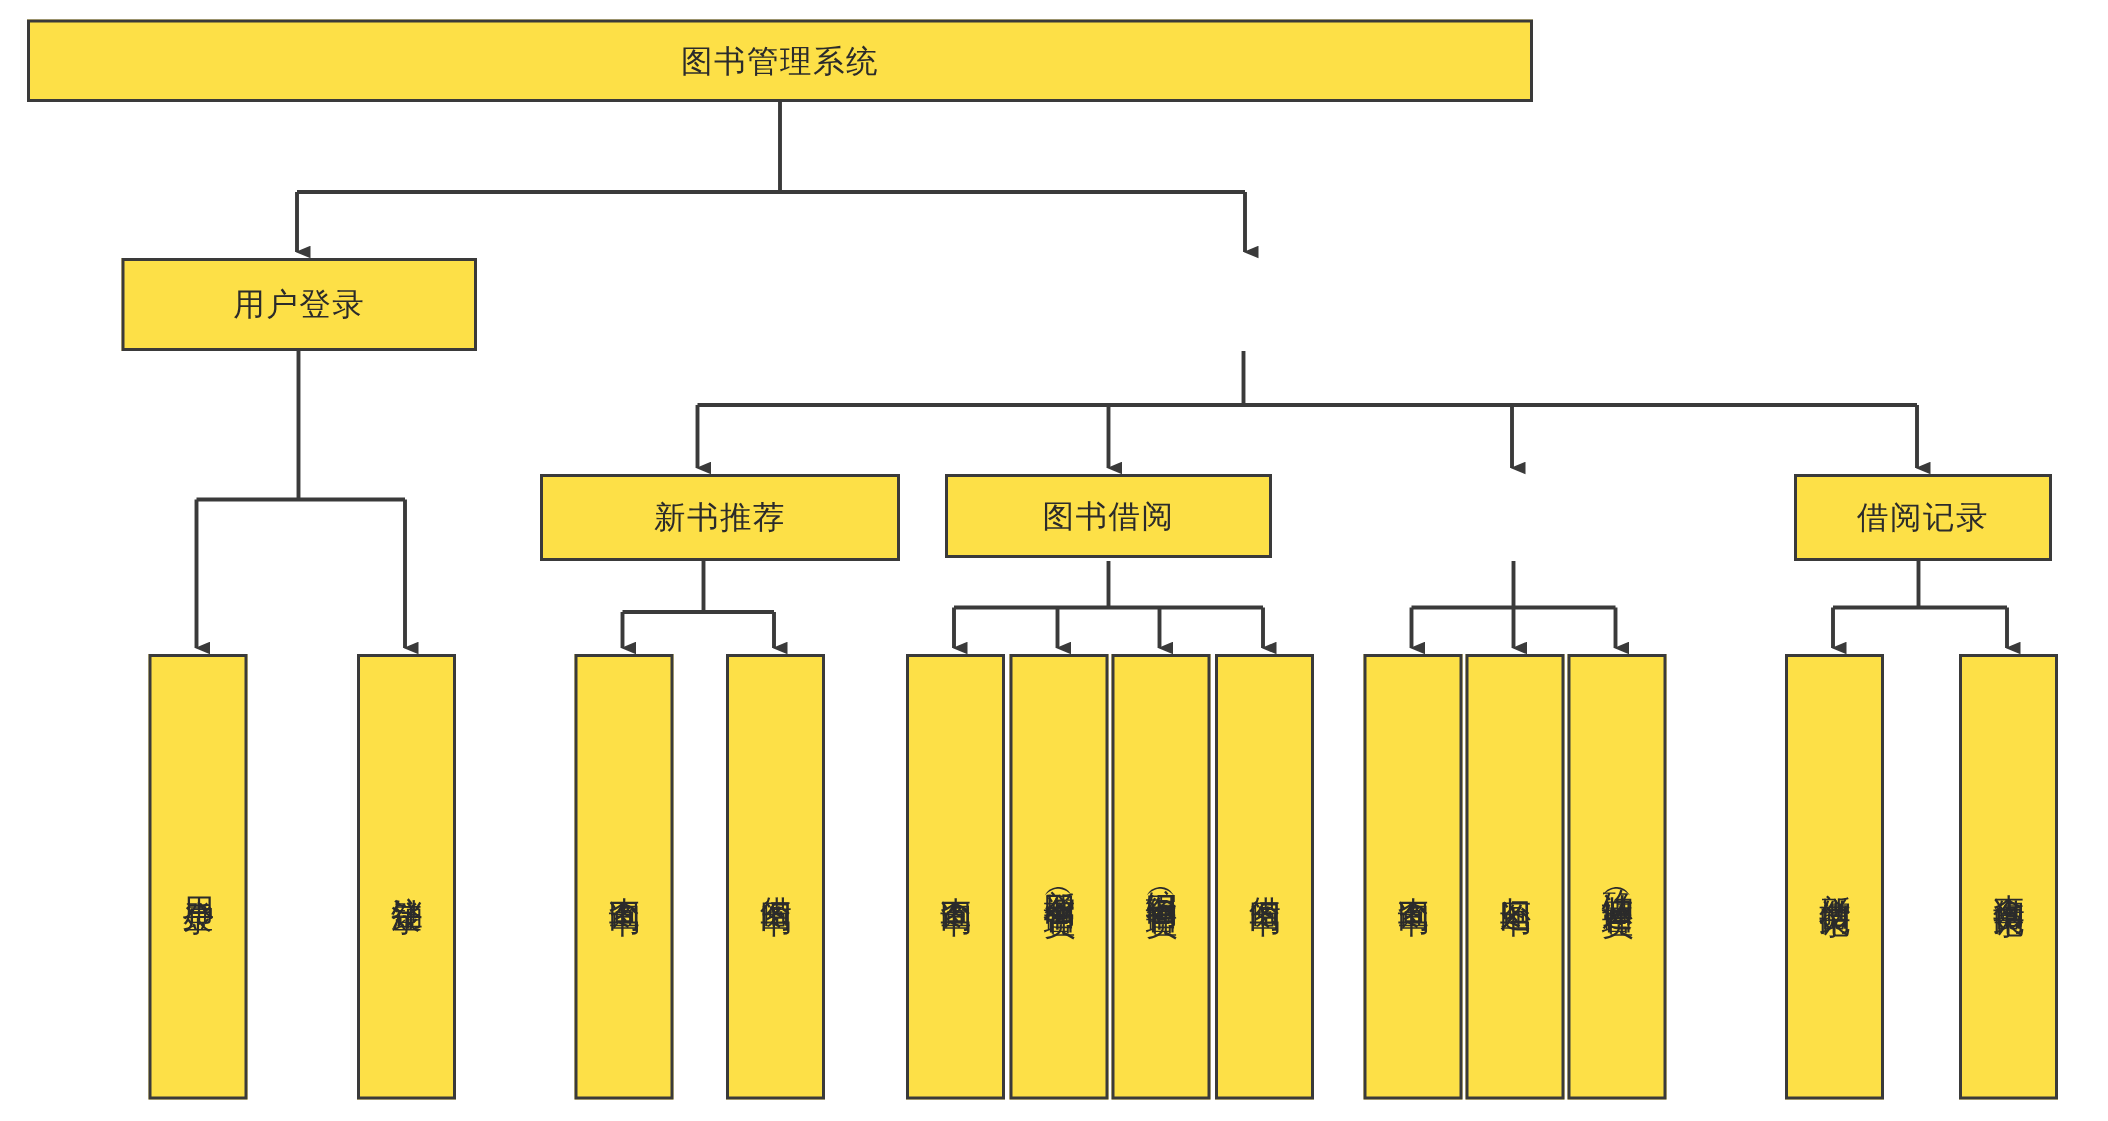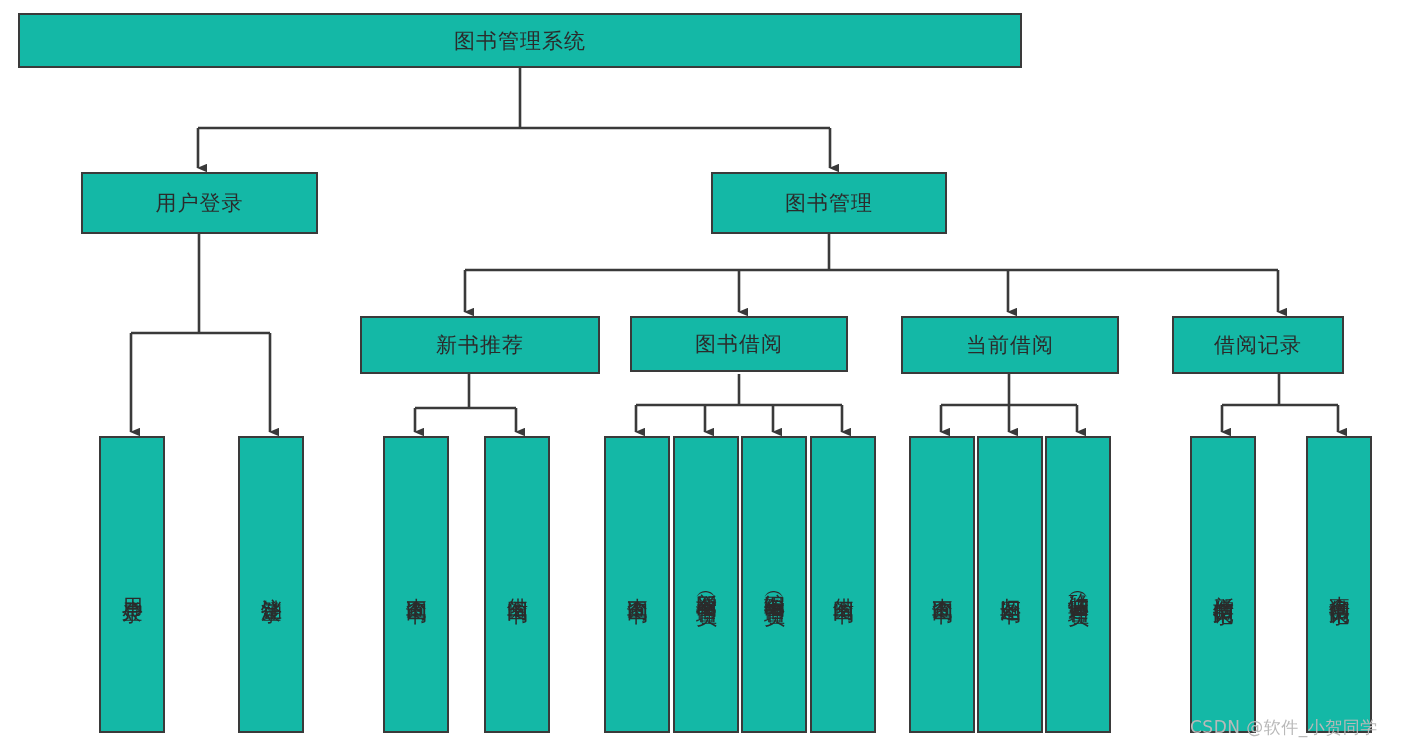--- a/index.html
+++ b/index.html
@@ -19,21 +19,21 @@
     position: absolute;
     left: 0;
     top: 0;
     width: 1405px;
     height: 747px;
     pointer-events: none;
   }
   .node {
     position: absolute;
     box-sizing: border-box;
-    background: #14b8a6;
+    background: #fde047;
     border: 2.5px solid #3a3a3a;
     display: flex;
     align-items: center;
     justify-content: center;
     color: #2b2b2b;
   }
   .node.h {
     font-size: 21px;
     letter-spacing: 1px;
   }
@@ -116,37 +116,31 @@
   </svg>
 
   <div class="node h" style="left:18px; top:13px; width:1004px; height:55px;">
     <span>图书管理系统</span>
   </div>
 
   <div class="node h" style="left:81px; top:172px; width:237px; height:62px;">
     <span>用户登录</span>
   </div>
 
-  <div class="node h" style="left:711px; top:172px; width:236px; height:62px;">
-    <span>图书管理</span>
-  </div>
 
   <div class="node h" style="left:360px; top:316px; width:240px; height:58px;">
     <span>新书推荐</span>
   </div>
 
   <div class="node h" style="left:630px; top:316px; width:218px; height:56px;">
     <span>图书借阅</span>
   </div>
 
-  <div class="node h" style="left:901px; top:316px; width:218px; height:58px;">
-    <span>当前借阅</span>
-  </div>
 
-  <div class="node h" style="left:1172px; top:316px; width:172px; height:58px;">
+  <div class="node h" style="left:1196px; top:316px; width:172px; height:58px;">
     <span>借阅记录</span>
   </div>
 
   <div class="node v" style="left:99px; top:436px; width:66px; height:297px;">
     <span class="vtext">用户登录</span>
   </div>
   <div class="node v" style="left:238px; top:436px; width:66px; height:297px;">
     <span class="vtext">注销登录</span>
   </div>
 
@@ -180,15 +174,14 @@
     <span class="vtext">确认归还（管理员）</span>
   </div>
 
   <div class="node v" style="left:1190px; top:436px; width:66px; height:297px;">
     <span class="vtext">新增借阅记录</span>
   </div>
   <div class="node v" style="left:1306px; top:436px; width:66px; height:297px;">
     <span class="vtext">查询借阅记录</span>
   </div>
 
-  <div class="watermark" style="left:1190px; top:716px;">CSDN @软件_小贺同学</div>
 
 </div>
 
 </body></html>

